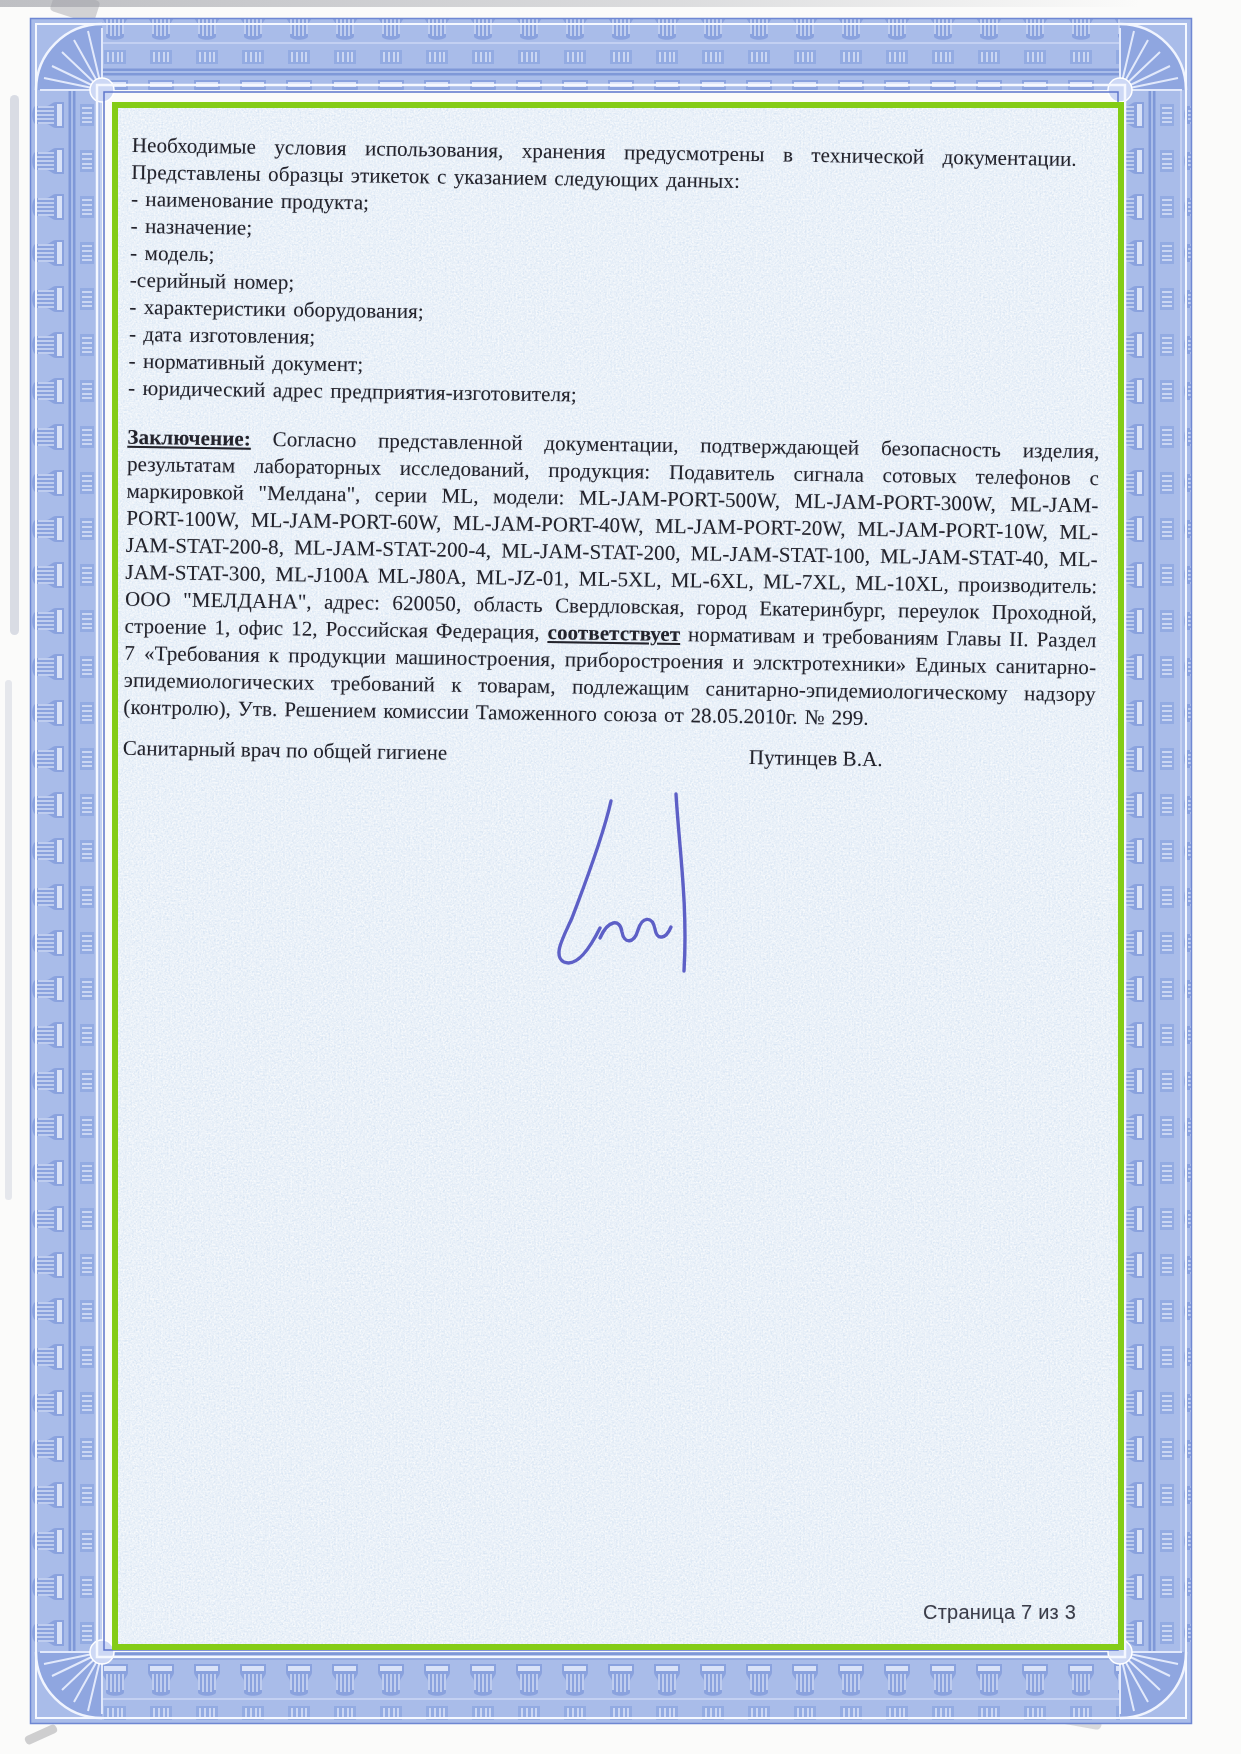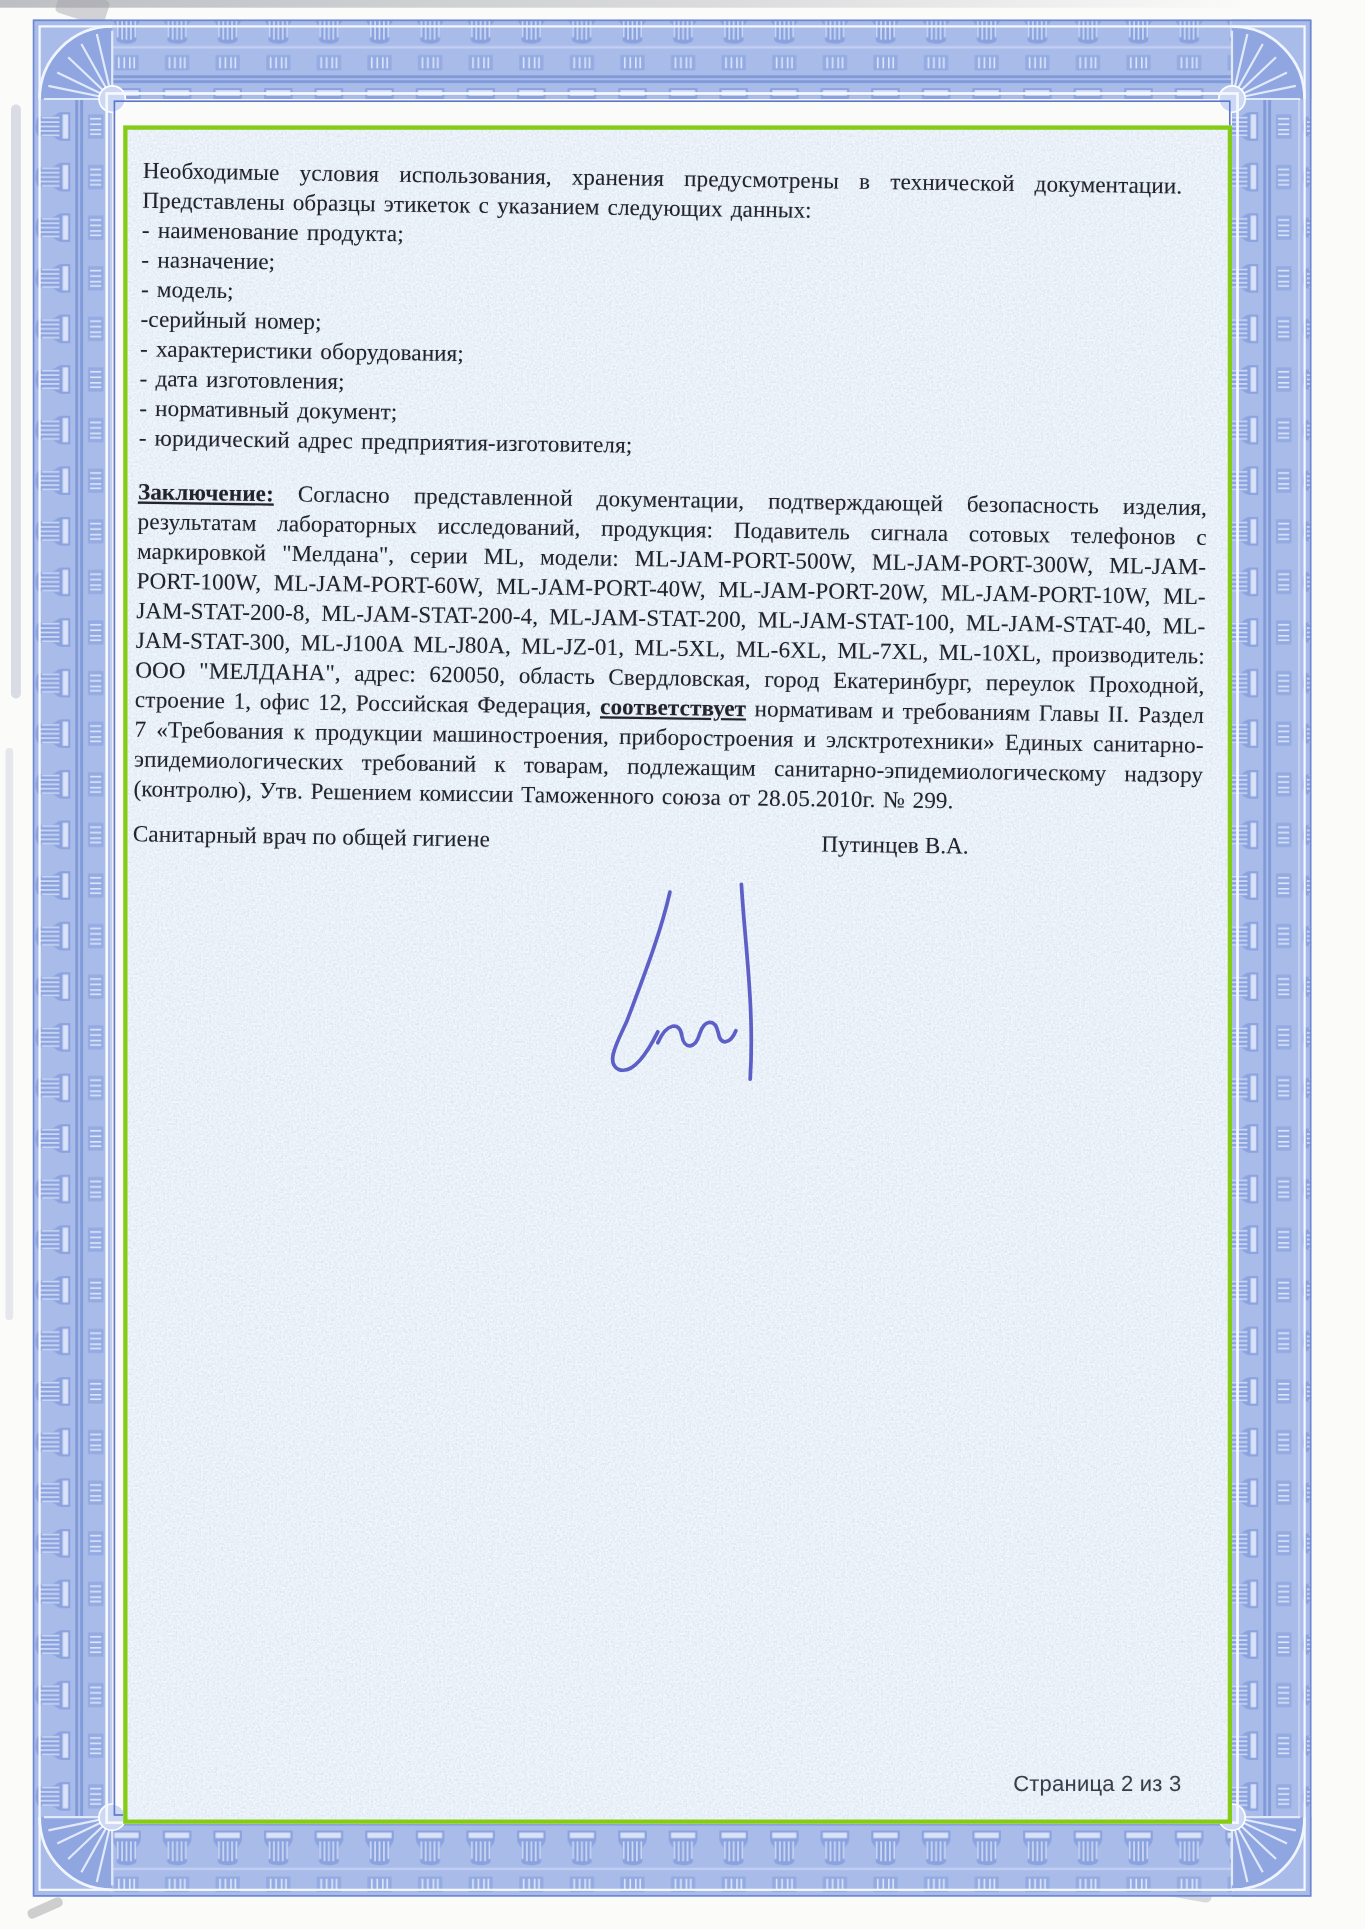--- a/index.html
+++ b/index.html
@@ -14,22 +14,22 @@
     background:linear-gradient(90deg,rgba(140,142,150,.55),rgba(140,142,150,.28) 55%,rgba(140,142,150,0) 92%);}
   .art-left1{left:10px;top:95px;width:9px;height:540px;border-radius:5px;background:rgba(148,158,185,.33);}
   .art-left2{left:5px;top:680px;width:7px;height:520px;border-radius:5px;background:rgba(148,158,185,.22);}
   .art-tl{left:52px;top:-6px;width:46px;height:24px;background:rgba(160,160,166,.45);transform:rotate(18deg);border-radius:4px;}
   .art-bl{left:24px;top:1730px;width:34px;height:9px;background:rgba(150,150,156,.45);transform:rotate(-24deg);border-radius:4px;}
   .art-br{left:1028px;top:1714px;width:74px;height:10px;background:rgba(165,168,176,.4);transform:rotate(10deg);border-radius:6px;}
   
   .frame{position:absolute;left:0;top:0;}
   
   .sheet{
-    position:absolute;left:112px;top:114px;width:1000px;height:1536px;
-    border:4px solid #84cc16; background:#f4f7fb; overflow:hidden;
+    position:absolute;left:112px;top:102px;width:1000px;height:1536px;
+    border:6px solid #84cc16; background:#f4f7fb; overflow:hidden;
   }
   .texture{position:absolute;left:0;top:0;}
   .content{
     position:absolute;left:14px;top:24px;right:14px;
     transform:rotate(0.85deg); transform-origin:8px 0;
     font-size:21px; line-height:27px; color:#23232b;
     letter-spacing:.1px;
     text-shadow:0 0 1px rgba(40,45,80,.28);
   }
   .content p{margin:0;}
@@ -149,15 +149,15 @@
     </div>
 
     <svg class="ink" width="210" height="200" viewBox="0 0 210 200" aria-hidden="true">
       <g fill="none" stroke="#4a4cc0" stroke-width="3.4" stroke-linecap="round" stroke-linejoin="round" opacity="0.88">
         <path d="M95,15 C86,55 68,100 56,132 C48,150 36,170 48,176 C62,182 76,158 84,142"></path>
         <path d="M84,152 C92,134 104,132 106,146 C108,158 118,158 122,144 C126,131 136,129 139,143 C141,155 150,153 155,141"></path>
         <path d="M160,8 C163,60 172,120 168,185"></path>
       </g>
     </svg>
 
-    <div class="footer">Страница 2 из 3</div>
+    <div class="footer">Страница 7 из 3</div>
   </div>
 </div>
 
 </body></html>

